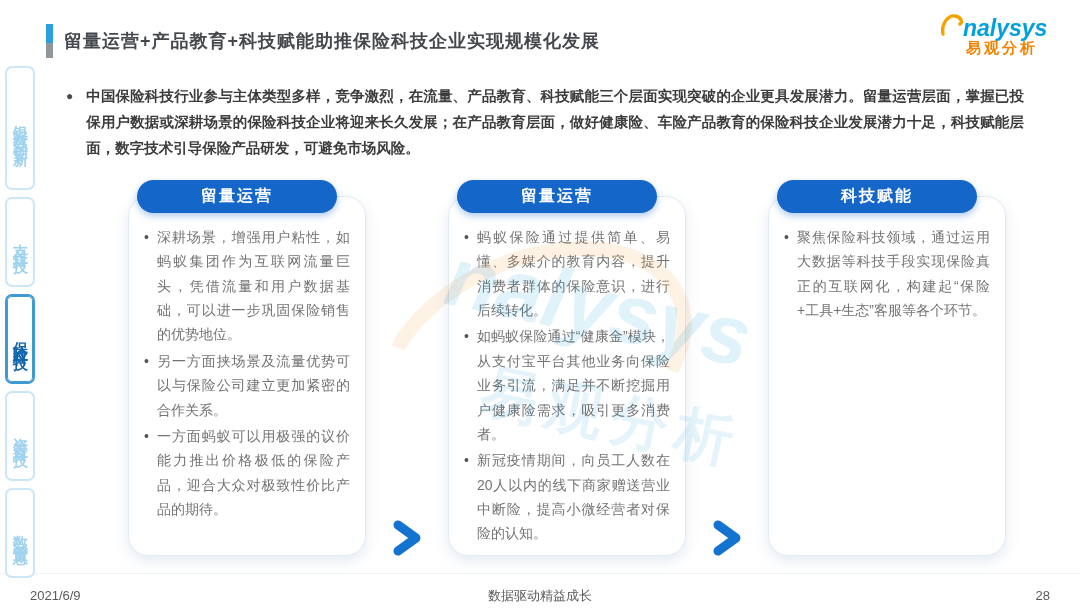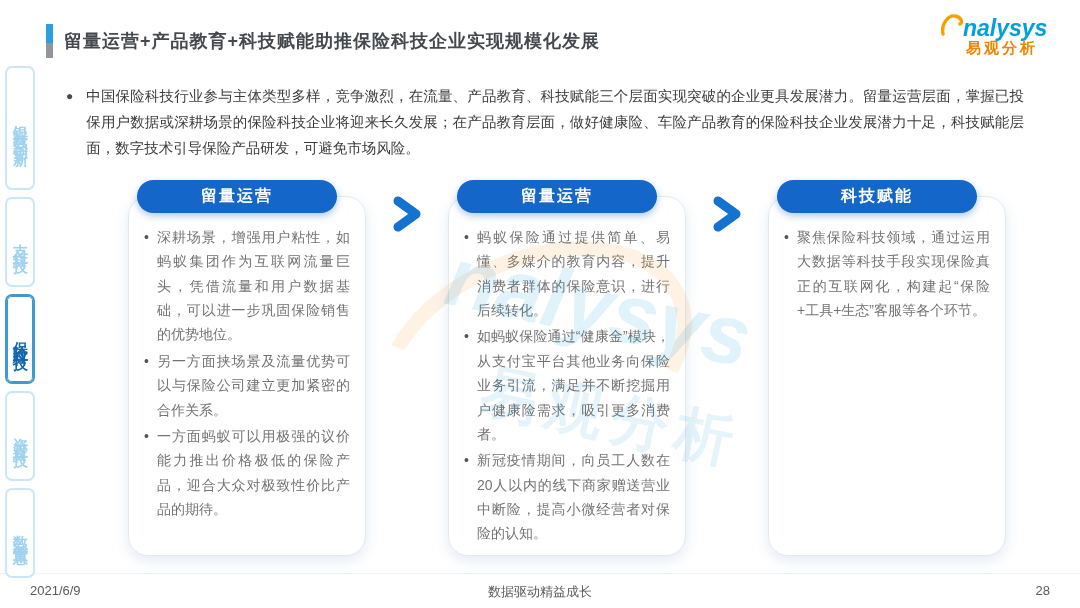--- a/index.html
+++ b/index.html
@@ -25,24 +25,24 @@
     display:flex;align-items:center;justify-content:center;}
   .side-tab:first-child{flex:1.4;}
   .side-tab span{writing-mode:vertical-rl;text-orientation:upright;letter-spacing:5px;
     font-weight:bold;font-size:15px;color:#9fd2ee;}
   .side-tab.active{border-color:#3f9ad4;box-shadow:inset 0 0 0 1px #3f9ad4;}
   .side-tab.active span{color:#1266ad;}
 
   
   .summary{position:absolute;left:66px;top:84px;width:958px;display:flex;gap:13px;z-index:2;}
   .summary-dot{color:#4a4a4a;font-size:12px;line-height:1;margin-top:6px;}
-  .summary p{margin:0;font-size:14.5px;line-height:1.78;color:#3c3c3c;text-align:justify;}
+  .summary p{margin:0;font-size:14.5px;line-height:1.78;color:#3c3c3c;text-align:justify;font-weight:bold;}
 
   
-  .columns{position:absolute;left:128px;top:196px;display:flex;align-items:flex-start;z-index:1;}
+  .columns{position:absolute;left:128px;top:196px;display:flex;align-items:flex-end;z-index:1;}
   .card{width:238px;height:360px;box-sizing:border-box;position:relative;background:#fff;
     border:1px solid #e2eaf1;border-radius:20px;box-shadow:0 5px 14px rgba(130,165,200,0.22);
     padding:28px 15px 10px;}
   .pill{position:absolute;top:-17px;left:8px;width:200px;height:33px;background:#1467c8;
     border-radius:17px;color:#fff;font-size:16px;font-weight:bold;letter-spacing:2px;
     display:flex;align-items:center;justify-content:center;box-shadow:0 3px 7px rgba(20,103,200,0.35);}
   .bullets{margin:0;padding:0;list-style:none;font-size:14px;color:#737373;}
   .bullets li{position:relative;padding-left:13px;line-height:1.74;text-align:justify;margin-bottom:2px;}
   .bullets li::before{content:"\2022";position:absolute;left:0;top:0;color:#555;}
   .arrow-cell{width:82px;display:flex;align-items:center;justify-content:center;}
@@ -53,21 +53,21 @@
   .wm-arc{position:absolute;left:-5px;top:35px;width:300px;height:185px;border-radius:50%;
     border:15px solid rgba(244,158,54,0.13);border-bottom-color:transparent;border-left-color:transparent;
     transform:rotate(-35deg);}
   .wm-en{position:absolute;left:58px;top:30px;font-size:84px;font-style:italic;font-weight:bold;
     color:rgba(0,150,214,0.12);}
   .wm-cn{position:absolute;left:115px;top:145px;font-size:58px;font-weight:bold;
     color:rgba(0,150,214,0.10);letter-spacing:8px;}
 
   
   .footer{position:absolute;left:0;right:0;bottom:0;height:35px;box-sizing:border-box;
-    padding:9px 30px 0;border-top:1px solid #eef3f7;display:flex;align-items:flex-start;
+    padding:9px 30px 0;border-top:1px solid #eef3f7;display:flex;align-items:center;
     font-size:13px;color:#5a5a5a;}
   .footer-date{flex:1;text-align:left;}
   .footer-center{flex:1;text-align:center;}
   .footer-page{flex:1;text-align:right;}
 </style>
 </head>
 <body>
 
 <div class="slide">
 

